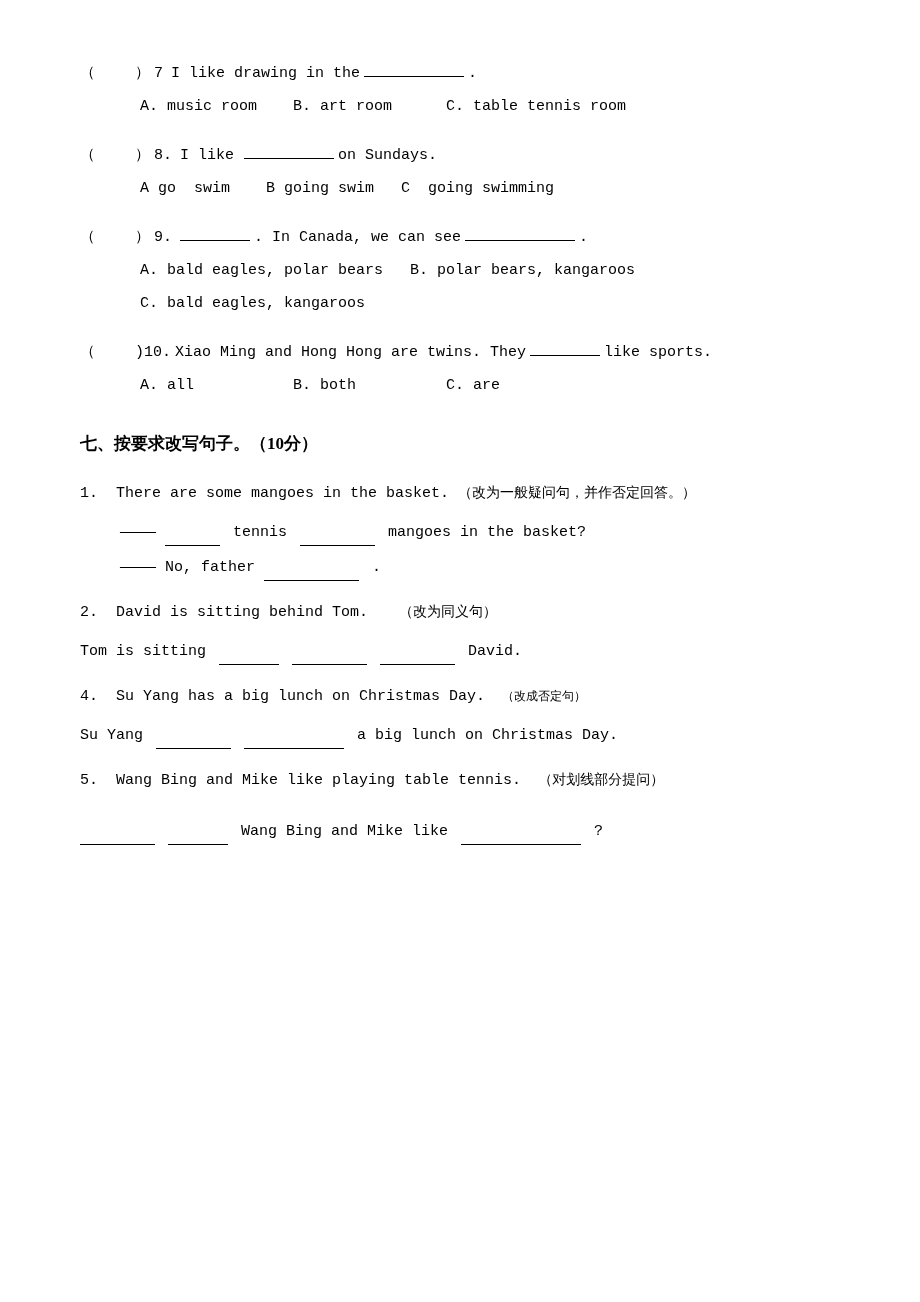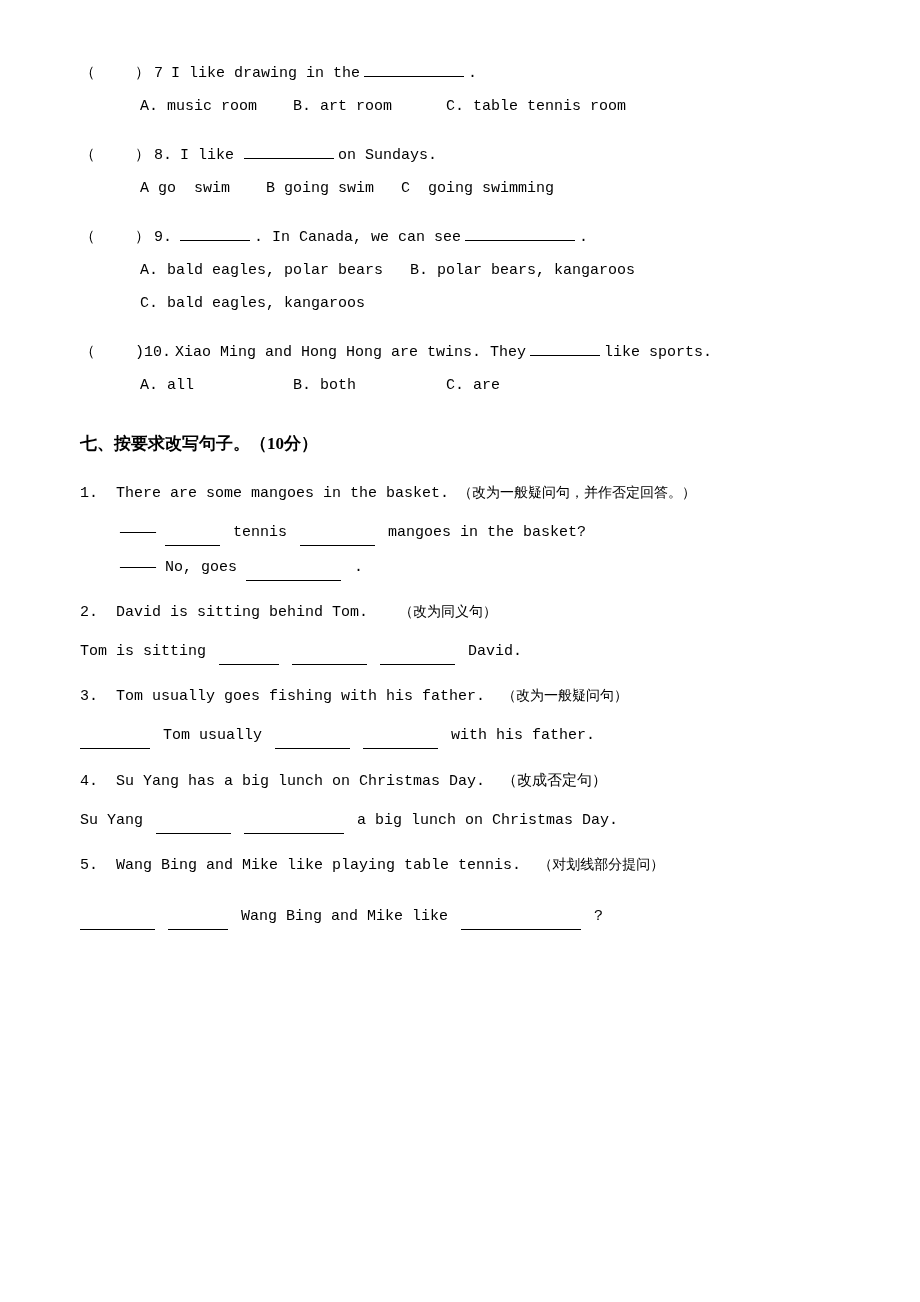--- a/index.html
+++ b/index.html
@@ -154,21 +154,21 @@
       <span style="font-family: SimSun,'宋体',serif; font-size:14px;">（改为一般疑问句，并作否定回答。）</span>
     </div>
     <div class="answer-line" style="margin-left:40px; margin-top:12px; margin-bottom:8px;">
       <span class="dash">————</span>
       <span class="blank" style="min-width:55px;"></span>
       <span style="margin-left:4px;margin-right:4px;">tennis</span>
       <span class="blank" style="min-width:75px;"></span>
       <span style="margin-left:4px;">mangoes in the basket?</span>
     </div>
     <div class="answer-line" style="margin-left:40px; margin-bottom:4px;">
-      <span class="dash">———— No, goes</span>
+      <span class="dash">———— No, father</span>
       <span class="blank" style="min-width:95px;"></span>
       <span style="margin-left:4px;">.</span>
     </div>
   </div>
 
   <div class="sub-question" style="margin-top:14px;">
     <div class="sub-question-line">
       <span>2.&nbsp;</span>
       <span>David is sitting behind Tom.</span>
       <span style="font-family: SimSun,'宋体',serif; font-size:14px; margin-left:22px;">（改为同义句）</span>
@@ -176,39 +176,27 @@
     <div class="answer-line" style="margin-left:0px; margin-top:12px;">
       <span>Tom is sitting</span>
       <span class="blank" style="min-width:60px; margin-left:4px;"></span>
       <span class="blank" style="min-width:75px; margin-left:4px;"></span>
       <span class="blank" style="min-width:75px; margin-left:4px;"></span>
       <span style="margin-left:4px;">David.</span>
     </div>
   </div>
 
   <div class="sub-question" style="margin-top:14px;">
-    <div class="sub-question-line">
-      <span>3.&nbsp;</span>
-      <span>Tom usually goes fishing with his father.</span>
-      <span style="font-family: SimSun,'宋体',serif; font-size:14px; margin-left:8px;">（改为一般疑问句）</span>
-    </div>
-    <div class="answer-line" style="margin-left:0px; margin-top:12px;">
-      <span class="blank" style="min-width:70px;"></span>
-      <span style="margin-left:4px;margin-right:4px;">Tom usually</span>
-      <span class="blank" style="min-width:75px;"></span>
-      <span class="blank" style="min-width:75px; margin-left:4px;"></span>
-      <span style="margin-left:4px;">with his father.</span>
-    </div>
   </div>
 
   <div class="sub-question" style="margin-top:14px;">
     <div class="sub-question-line">
       <span>4.&nbsp;</span>
       <span>Su Yang has a big lunch on Christmas Day.</span>
-      <span style="font-family: SimSun,'宋体',serif; font-size:15px; margin-left:8px;">（改成否定句）</span>
+      <span style="font-family: SimSun,'宋体',serif; font-size:12px; margin-left:8px;">（改成否定句）</span>
     </div>
     <div class="answer-line" style="margin-left:0px; margin-top:12px;">
       <span>Su Yang</span>
       <span class="blank" style="min-width:75px; margin-left:4px;"></span>
       <span class="blank" style="min-width:100px; margin-left:4px;"></span>
       <span style="margin-left:4px;">a big lunch on Christmas Day.</span>
     </div>
   </div>
 
   <div class="sub-question" style="margin-top:14px;">

